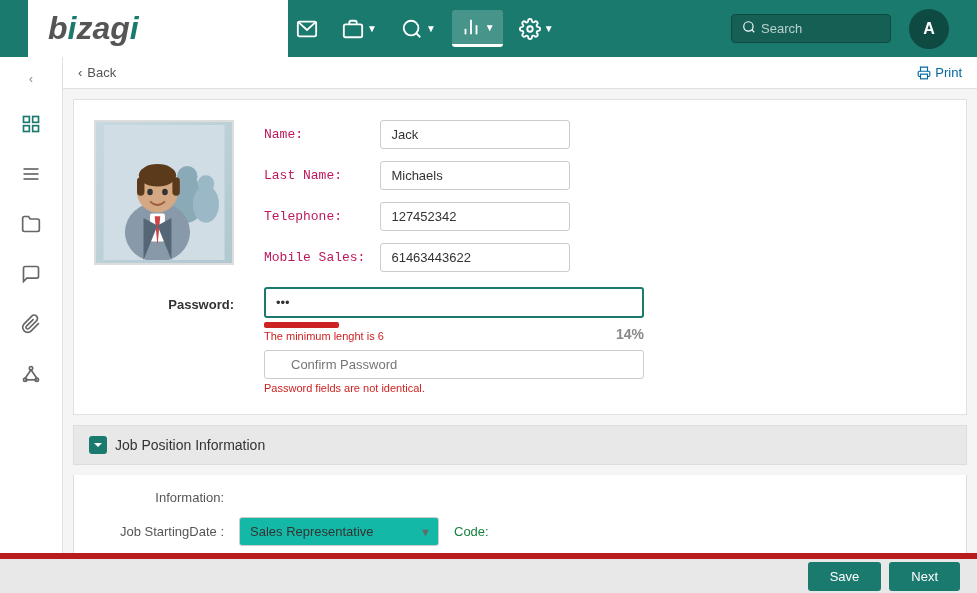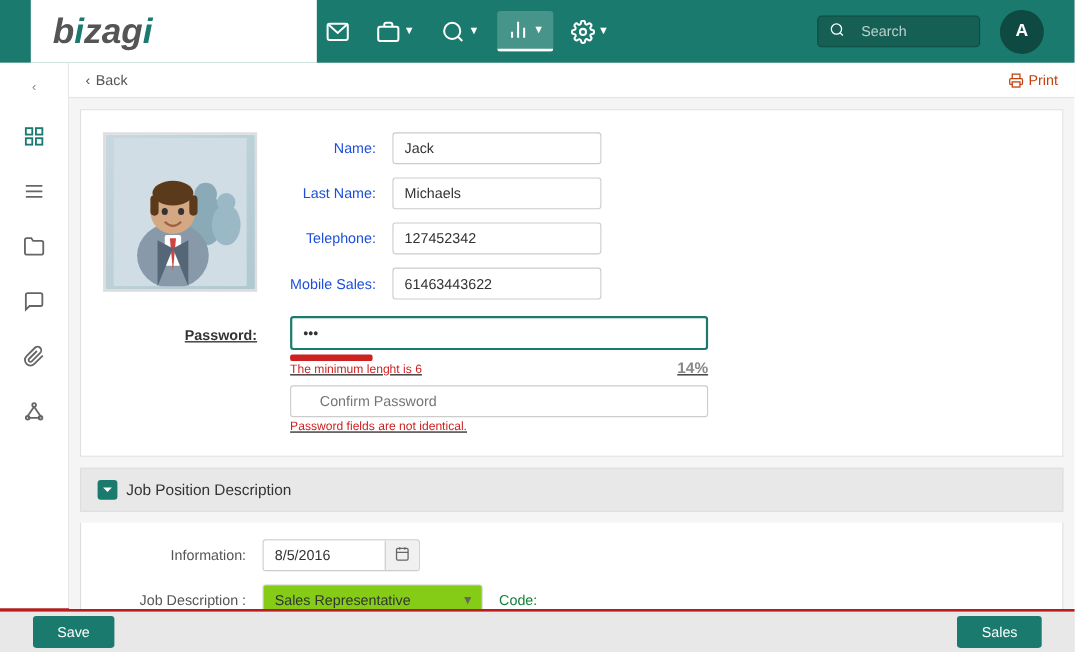--- a/index.html
+++ b/index.html
@@ -51,22 +51,21 @@
     .nav-icon-btn.active { background: rgba(255,255,255,0.2); border-bottom: 3px solid white; }
     .nav-chevron { font-size: 10px; }
     .search-box {
       margin-left: auto;
       display: flex;
       align-items: center;
       background: #155f55;
       border: 1px solid #0e4a42;
       border-radius: 4px;
       padding: 5px 10px;
-      width: 148px;
-      gap: 10px;
+      width: 160px;
     }
     .search-box input {
       background: none;
       border: none;
       color: white;
       outline: none;
       font-size: 13px;
       width: 120px;
     }
     .search-box input::placeholder { color: rgba(255,255,255,0.7); }
@@ -152,21 +151,21 @@
       color: #555;
       cursor: pointer;
       font-size: 13px;
       background: none;
       border: none;
     }
     .print-btn {
       display: flex;
       align-items: center;
       gap: 4px;
-      color: #c2410c;
+      color: #0369a1;
       cursor: pointer;
       font-size: 13px;
       background: none;
       border: none;
     }
 
     
     .form-section {
       background: white;
       margin: 10px;
@@ -199,43 +198,42 @@
     }
 
     .fields-grid {
       flex: 1;
       display: grid;
       grid-template-columns: auto 1fr;
       gap: 12px 15px;
       align-items: center;
     }
     .field-label {
-      color: #1d4ed8;
-      font-size: 13px;
-      text-align: right;
+      color: #be185d;
+      font-size: 13px;
       white-space: nowrap;
+      font-family: Liberation Mono, monospace;
     }
     .field-input {
       border: 1px solid #ccc;
       border-radius: 3px;
       padding: 6px 10px;
       font-size: 13px;
       color: #333;
       width: 100%;
       max-width: 190px;
       outline: none;
     }
 
     
     .password-section {
       display: flex;
       gap: 30px;
       align-items: flex-start;
       margin-top: 15px;
-      text-decoration: underline;
     }
     .password-label-area {
       width: 140px;
       flex-shrink: 0;
       display: flex;
       align-items: flex-start;
       padding-top: 10px;
       justify-content: flex-end;
     }
     .password-label {
@@ -378,21 +376,21 @@
       display: inline-block;
     }
     .job-select {
       border: 1px solid #ccc;
       border-radius: 3px;
       padding: 6px 30px 6px 10px;
       font-size: 13px;
       color: #333;
       outline: none;
       appearance: none;
-      background: #84cc16;
+      background: #14b8a6;
       cursor: pointer;
       width: 200px;
     }
     .select-arrow {
       position: absolute;
       right: 8px;
       top: 50%;
       transform: translateY(-50%);
       pointer-events: none;
       color: #666;
@@ -402,24 +400,24 @@
       color: #15803d;
       font-size: 13px;
     }
 
     
     .bottom-bar {
       background: #e8e8e8;
       height: 40px;
       display: flex;
       align-items: center;
-      justify-content: space-between;
-      padding: 0 30px;
+      justify-content: flex-end;
+      padding: 0 17px;
       gap: 8px;
-      border-top: 3px solid #b91c1c;
+      border-top: 6px solid #b91c1c;
       flex-shrink: 0;
     }
     .btn-save {
       background: #1a7a6e;
       color: white;
       border: none;
       padding: 7px 22px;
       border-radius: 3px;
       cursor: pointer;
       font-size: 13px;
@@ -623,51 +621,40 @@
         </div>
       </div>
     </div>
 
     <div class="job-section-header">
       <div class="collapse-icon">
         <svg width="12" height="12" viewBox="0 0 12 12" fill="white">
             <path d="M2 4 L6 8 L10 4"></path>
           </svg>
       </div>
-      <span class="section-title">Job Position Description</span>
+      <span class="section-title">Job Position Information</span>
     </div>
 
     <div class="job-fields">
       <div class="job-row">
         <span class="job-label">Information:</span>
-        <div class="date-input-wrap">
-          <input type="text" class="date-input" value="8/5/2016" style="">
-          <span class="cal-icon">
-            <svg width="14" height="14" viewBox="0 0 24 24" fill="none" stroke="#666" stroke-width="2">
-                <rect x="3" y="4" width="18" height="18" rx="2" ry="2"></rect>
-                <line x1="16" y1="2" x2="16" y2="6"></line>
-                <line x1="8" y1="2" x2="8" y2="6"></line>
-                <line x1="3" y1="10" x2="21" y2="10"></line>
-              </svg>
-          </span>
-        </div>
       </div>
       <div class="job-row">
-        <span class="job-label">Job Description :</span>
+        <span class="job-label">Job StartingDate :</span>
         <div class="select-wrap">
           <select class="job-select">
             <option>Sales Representative</option>
             <option>Manager</option>
             <option>Developer</option>
             <option>Designer</option>
           </select>
           <span class="select-arrow">▼</span>
         </div>
         <span class="code-label">Code:</span>
       </div>
     </div>
   </div>
 </div>
 
 <div class="bottom-bar">
   <button class="btn-save">Save</button>
-  <button class="btn-next">Sales</button>
+  <button class="btn-next">Next</button>
 </div>
 
 </body></html>

